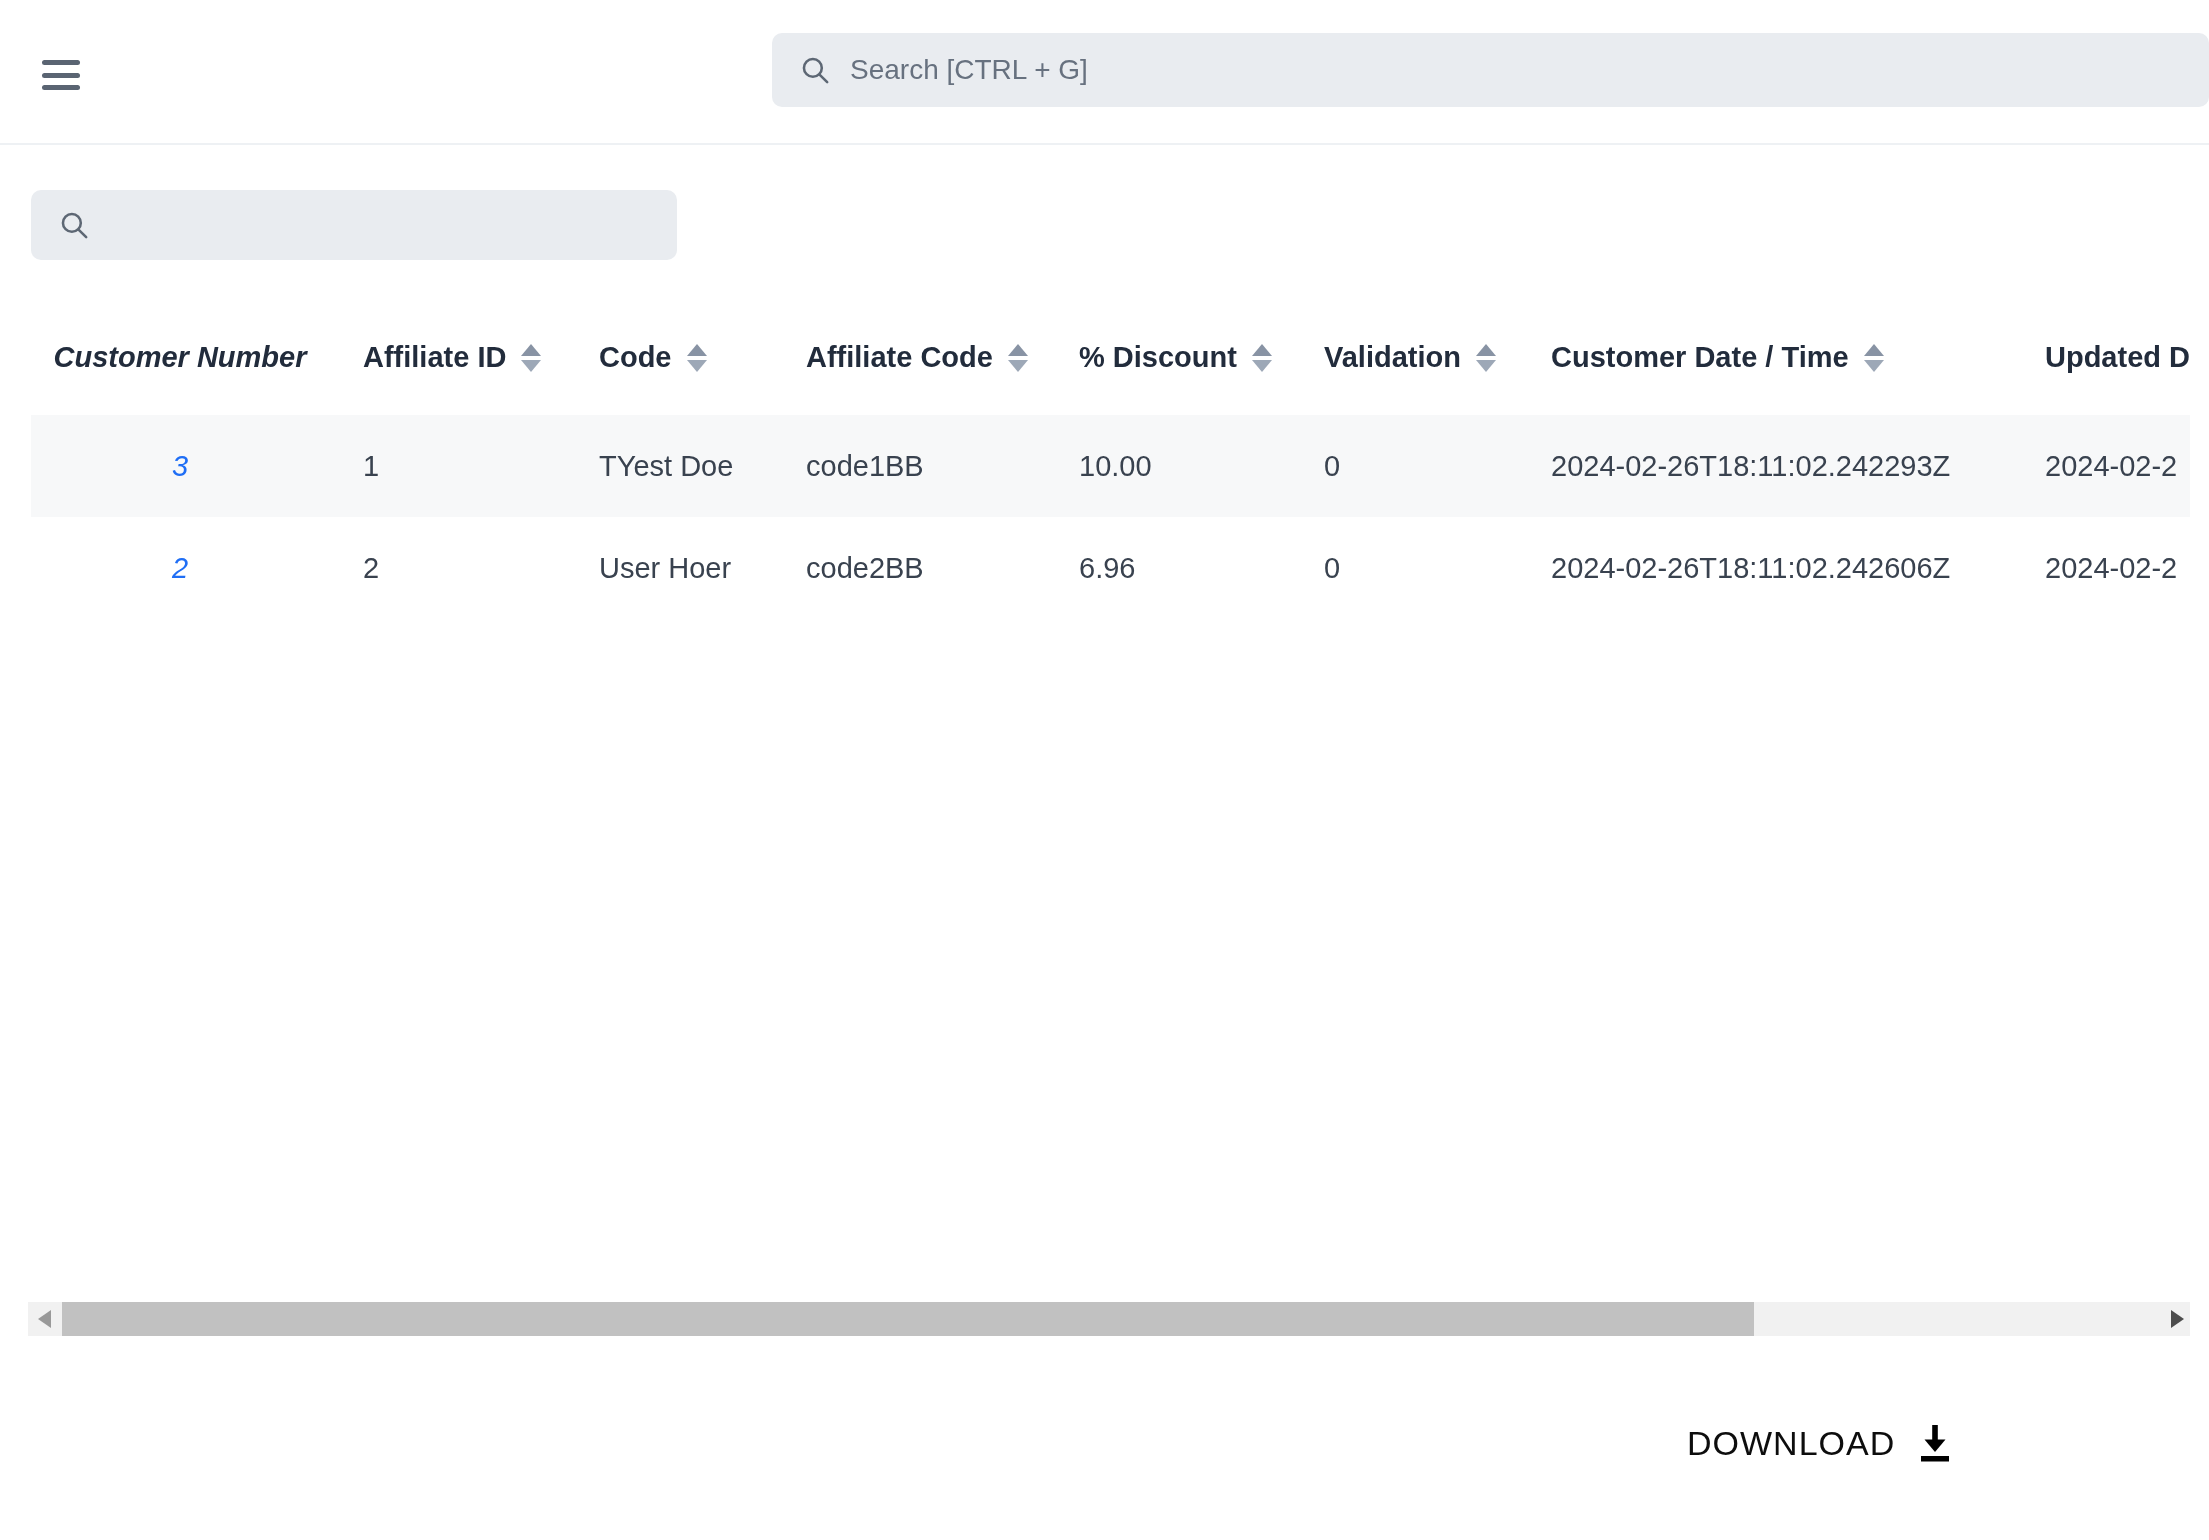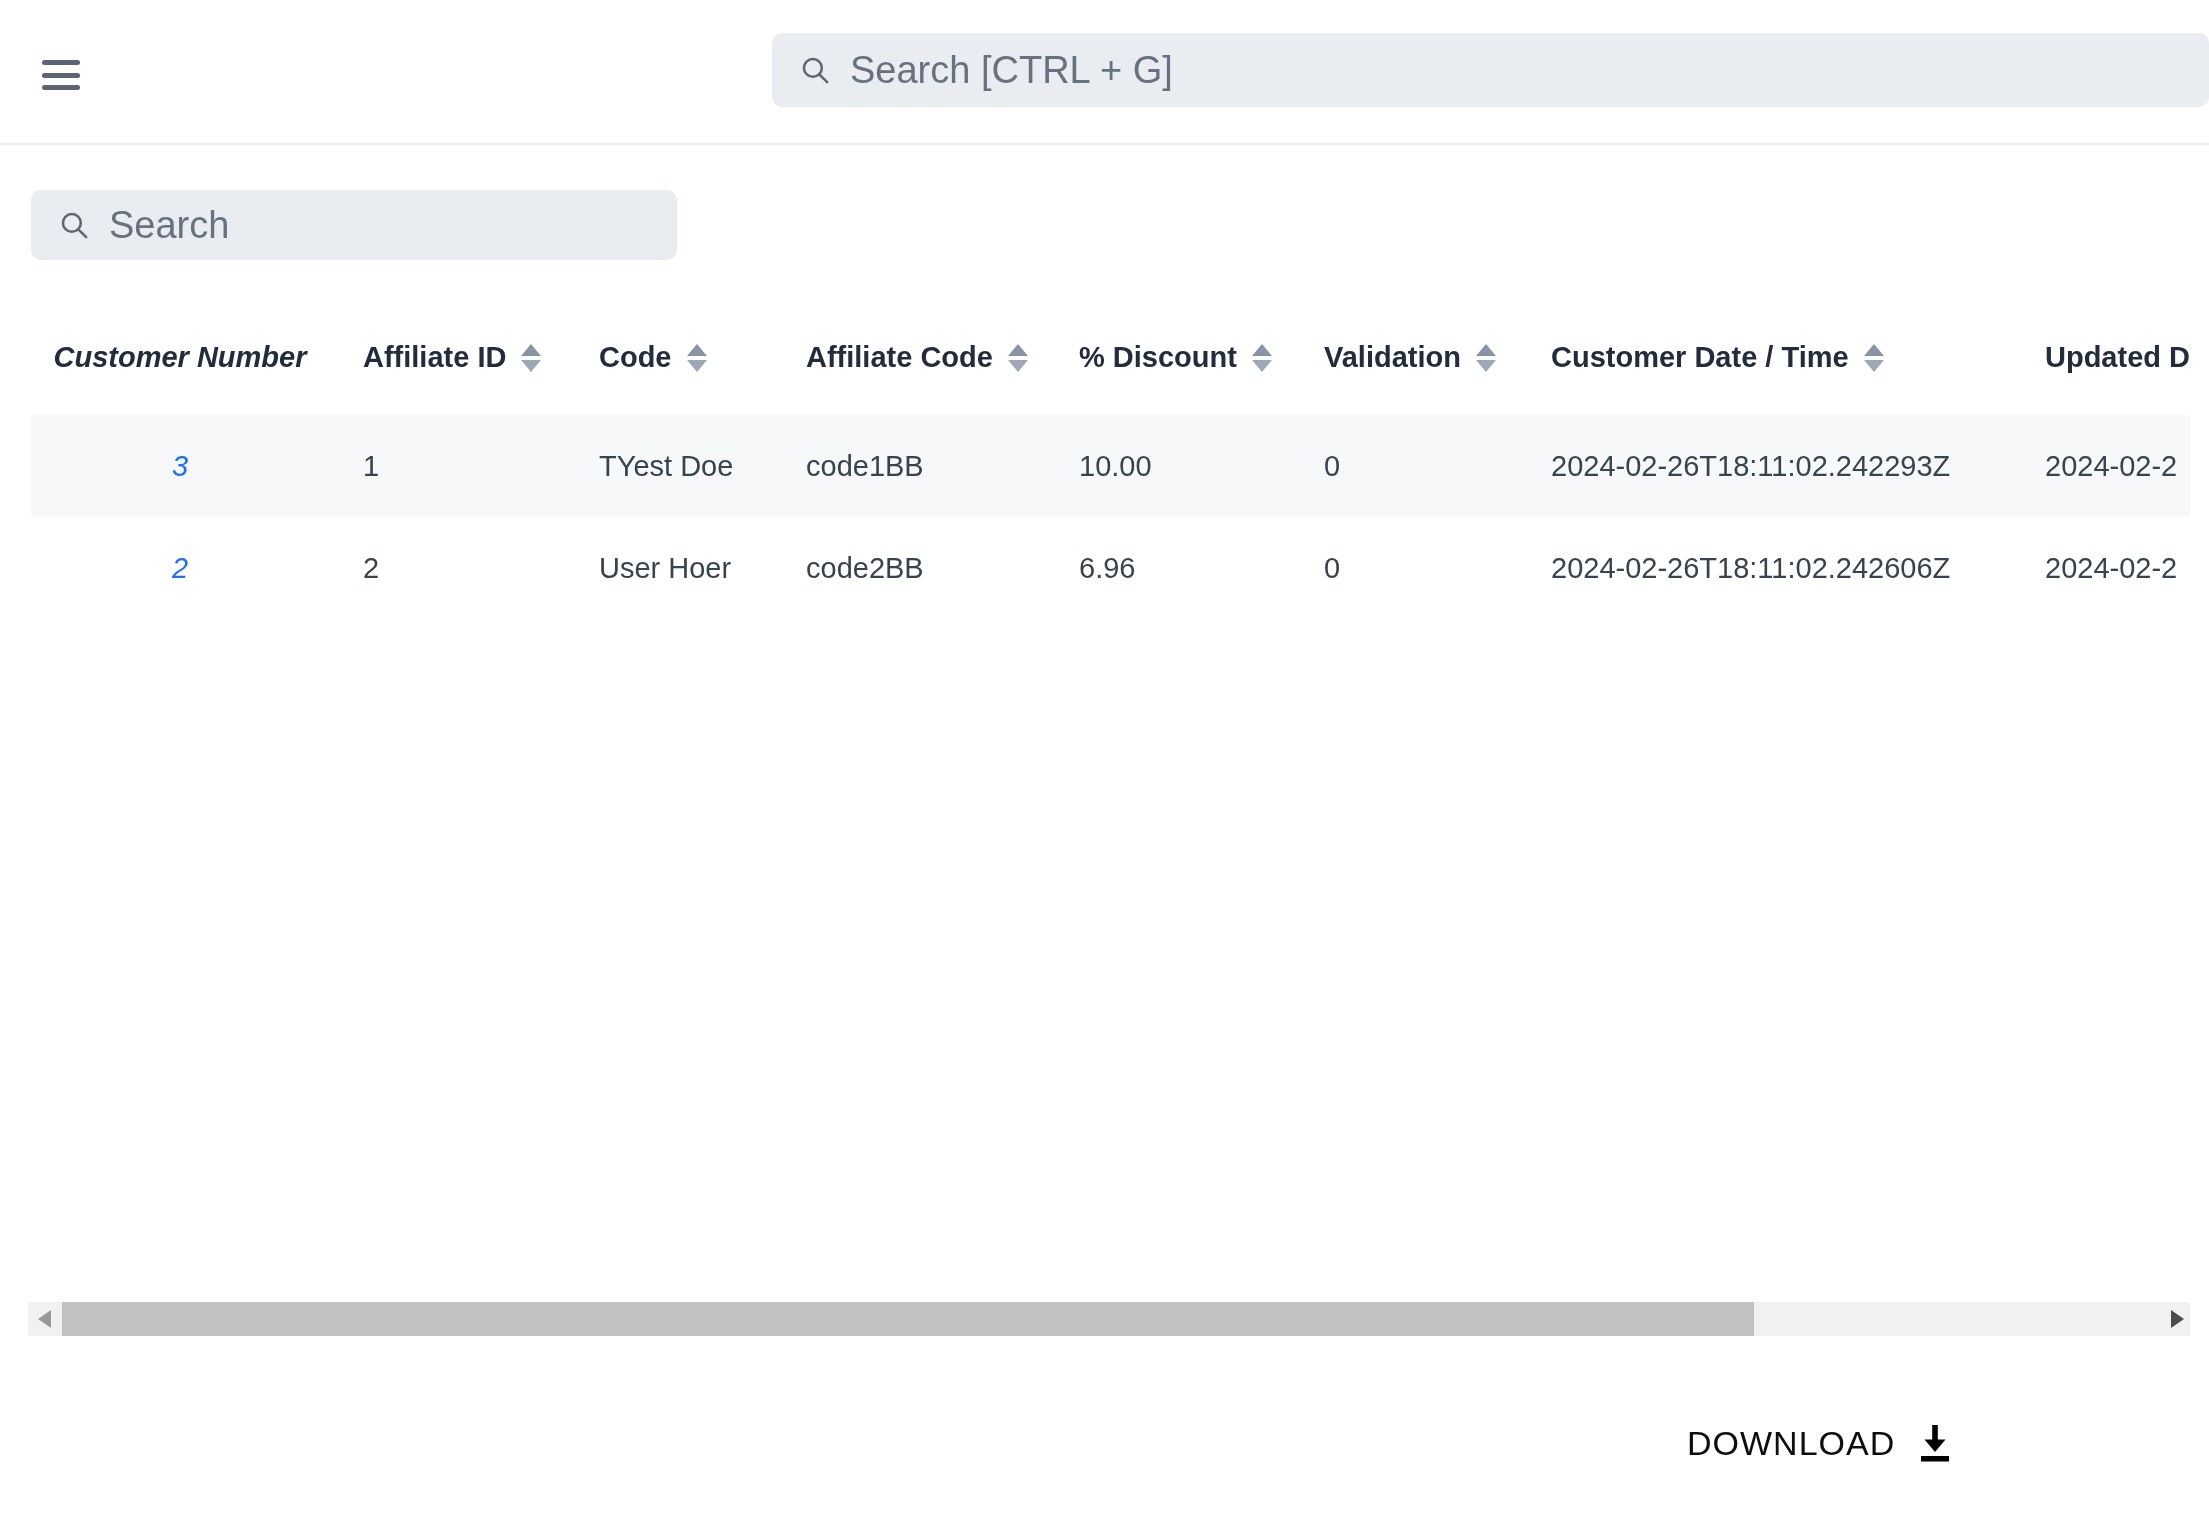--- a/index.html
+++ b/index.html
@@ -30,21 +30,21 @@
 
   
   .searchbox {
     background: #e9ecf0; border-radius: 10px;
     display: flex; align-items: center; gap: 18px; padding: 0 0 0 26px;
   }
   .searchbox svg { flex: 0 0 auto; }
   .searchbox input {
     flex: 1 1 auto; background: transparent; border: none; outline: none;
     font-family: "Liberation Sans", sans-serif;
-    font-size: 38px; color: #3a4350; min-width: 50px; height: 100%;
+    font-size: 28px; color: #3a4350; min-width: 50px; height: 100%;
   }
   .searchbox input::placeholder { color: #67717f; opacity: 1; }
   .topbar-search { position: absolute; left: 772px; top: 33px; right: 0; height: 74px; }
   .page-search  { position: absolute; left: 31px;  top: 190px; width: 646px; height: 70px; }
 
   
   .table-wrap {
     position: absolute; left: 31px; top: 300px; width: 2159px;
     overflow: hidden;
   }
@@ -122,21 +122,20 @@
     </svg>
     <input type="text" placeholder="Search [CTRL + G]" style="">
   </div>
 </div>
 
 <div class="searchbox page-search">
   <svg width="34" height="34" viewBox="0 0 24 24">
     <circle cx="10.5" cy="10.5" r="6.3" fill="none" stroke="#5d6774" stroke-width="1.8"></circle>
     <line x1="15.2" y1="15.2" x2="20.6" y2="20.6" stroke="#5d6774" stroke-width="1.8" stroke-linecap="round"></line>
   </svg>
-  <input type="text" placeholder="Search" style="">
 </div>
 
 <div class="table-wrap">
   <table>
     <colgroup>
       <col style="width:332px">
         <col style="width:236px">
         <col style="width:207px">
         <col style="width:273px">
       <col style="width:245px">

